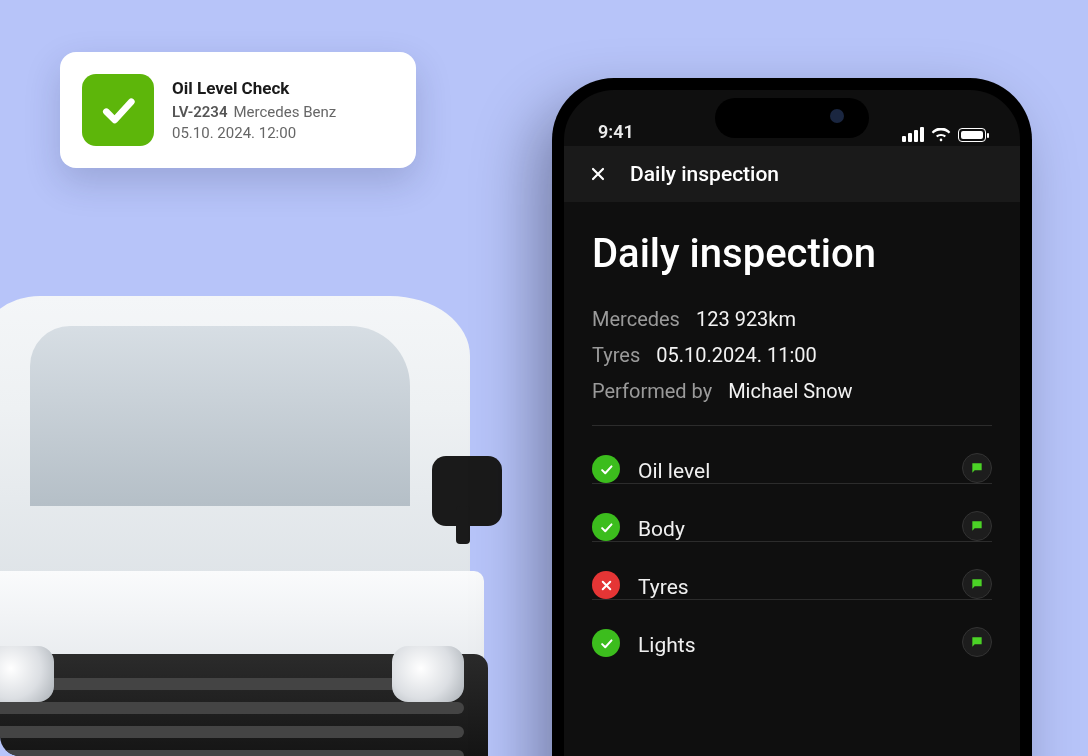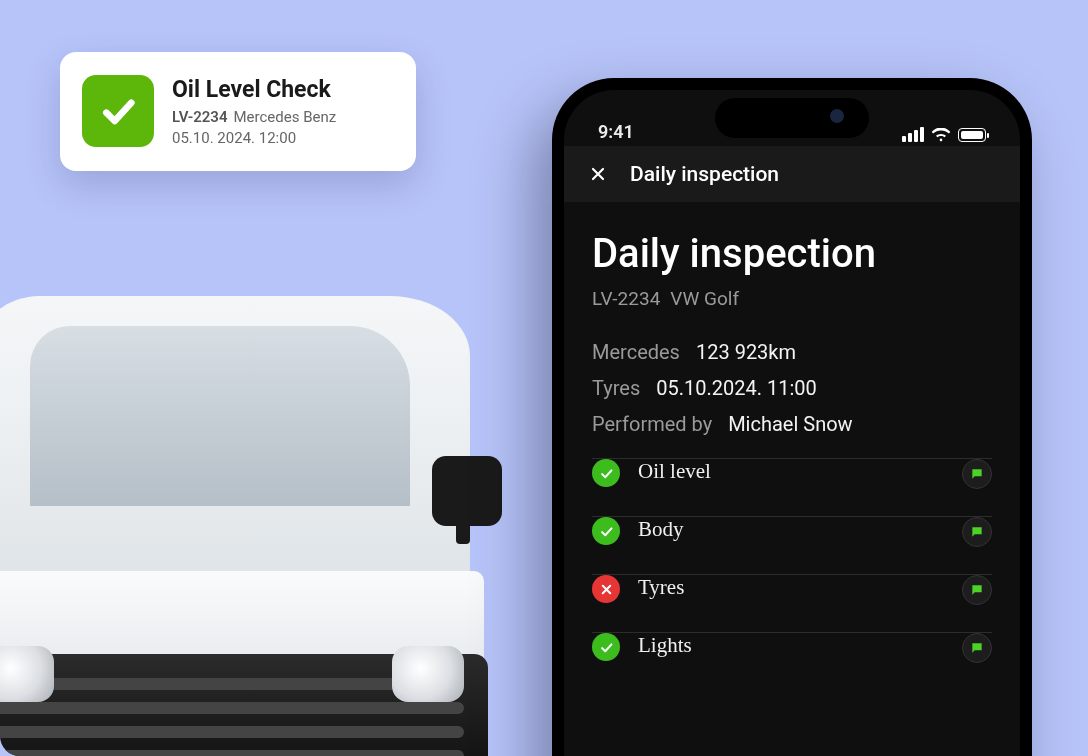--- a/index.html
+++ b/index.html
@@ -32,21 +32,21 @@
     height: 72px;
     background: #5db60a;
     border-radius: 14px;
     display: flex;
     align-items: center;
     justify-content: center;
     flex-shrink: 0;
   }
   .card-check svg { width: 40px; height: 40px; stroke: #fff; stroke-width: 4; fill: none; stroke-linecap: round; stroke-linejoin: round; }
   .card-text { margin-left: 18px; line-height: 1.35; }
-  .card-title { font-size: 23px; font-weight: 700; color: #1a1a1a; }
+  .card-title { font-size: 17px; font-weight: 700; color: #1a1a1a; }
   .card-sub1 { font-size: 15px; color: #666; margin-top: 2px; }
   .card-sub1 .plate { font-weight: 600; color: #555; margin-right: 6px; }
   .card-sub2 { font-size: 15px; color: #666; margin-top: 1px; }
 
   
   .van {
     position: absolute;
     left: -110px;
     bottom: -60px;
     width: 640px;
@@ -233,24 +233,23 @@
   }
   .meta-label { color: #9a9a9a; min-width: 0; }
   .meta-val { color: #f3f3f3; }
 
   
   .checklist {
     margin-top: 22px;
   }
   .check-item {
     display: flex;
-    align-items: flex-start;
+    align-items: flex-end;
     height: 58px;
     border-top: 1px solid #2c2c2c;
-    font-family: Liberation Serif, serif;
   }
   .check-item:first-child { border-top: 1px solid #2c2c2c; }
   .status-dot {
     width: 28px; height: 28px;
     border-radius: 50%;
     display: flex; align-items: center; justify-content: center;
     flex-shrink: 0;
   }
   .status-pass { background:#3cbd1d; }
   .status-fail { background:#e53535; }
@@ -327,23 +326,20 @@
       <div class="close-btn">
         <svg viewBox="0 0 24 24">
             <path d="M6 6l12 12M18 6L6 18"></path>
           </svg>
       </div>
       <div class="app-header-title">Daily inspection</div>
     </div>
 
     <div class="content">
       <div class="h1">Daily inspection</div>
-      <div class="vehicle-line">
-        <span class="plate">LV-2234</span><span>VW Golf</span>
-      </div>
 
       <div class="meta">
         <div class="meta-row">
           <span class="meta-label">Mercedes</span>
           <span class="meta-val">123 923km</span>
         </div>
         <div class="meta-row">
           <span class="meta-label">Tyres</span>
           <span class="meta-val">05.10.2024. 11:00</span>
         </div>

